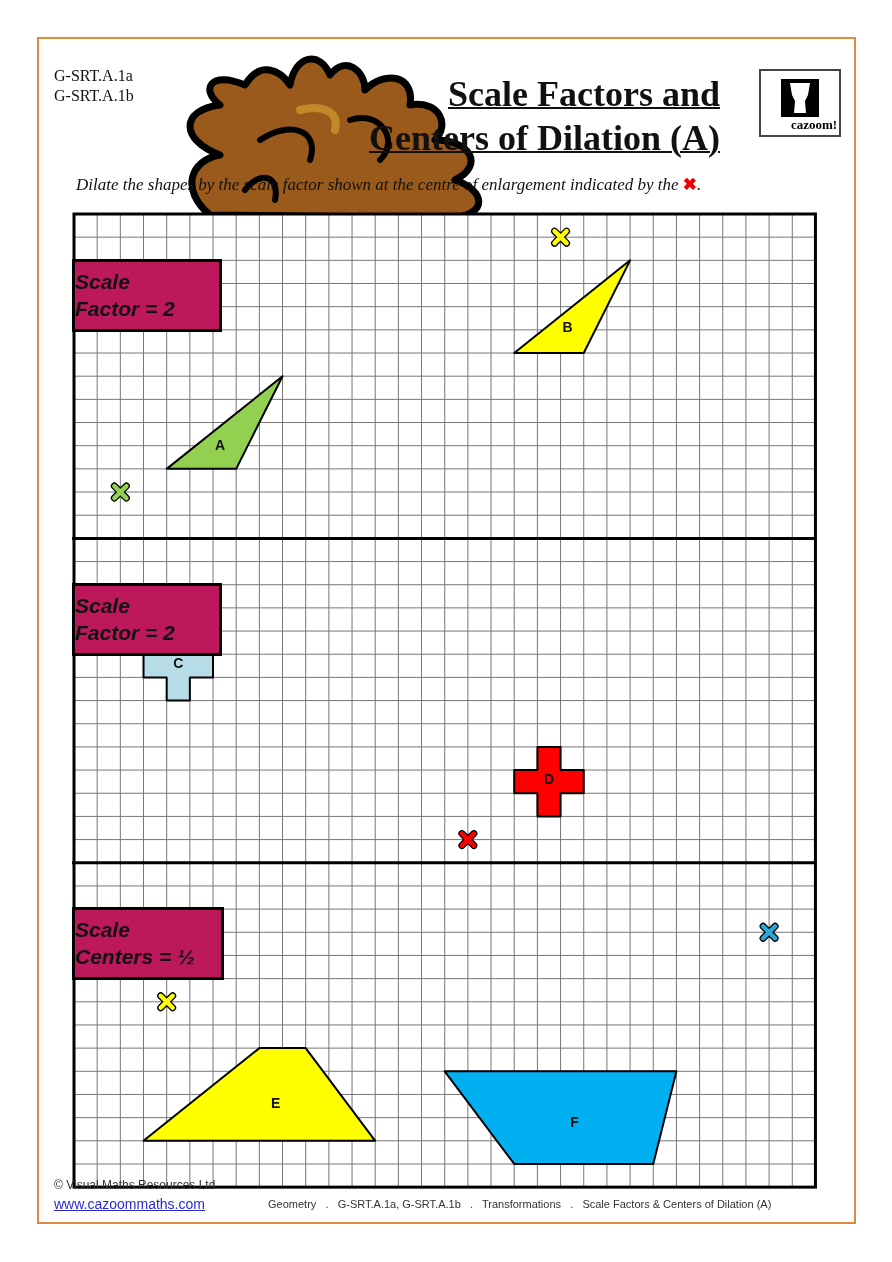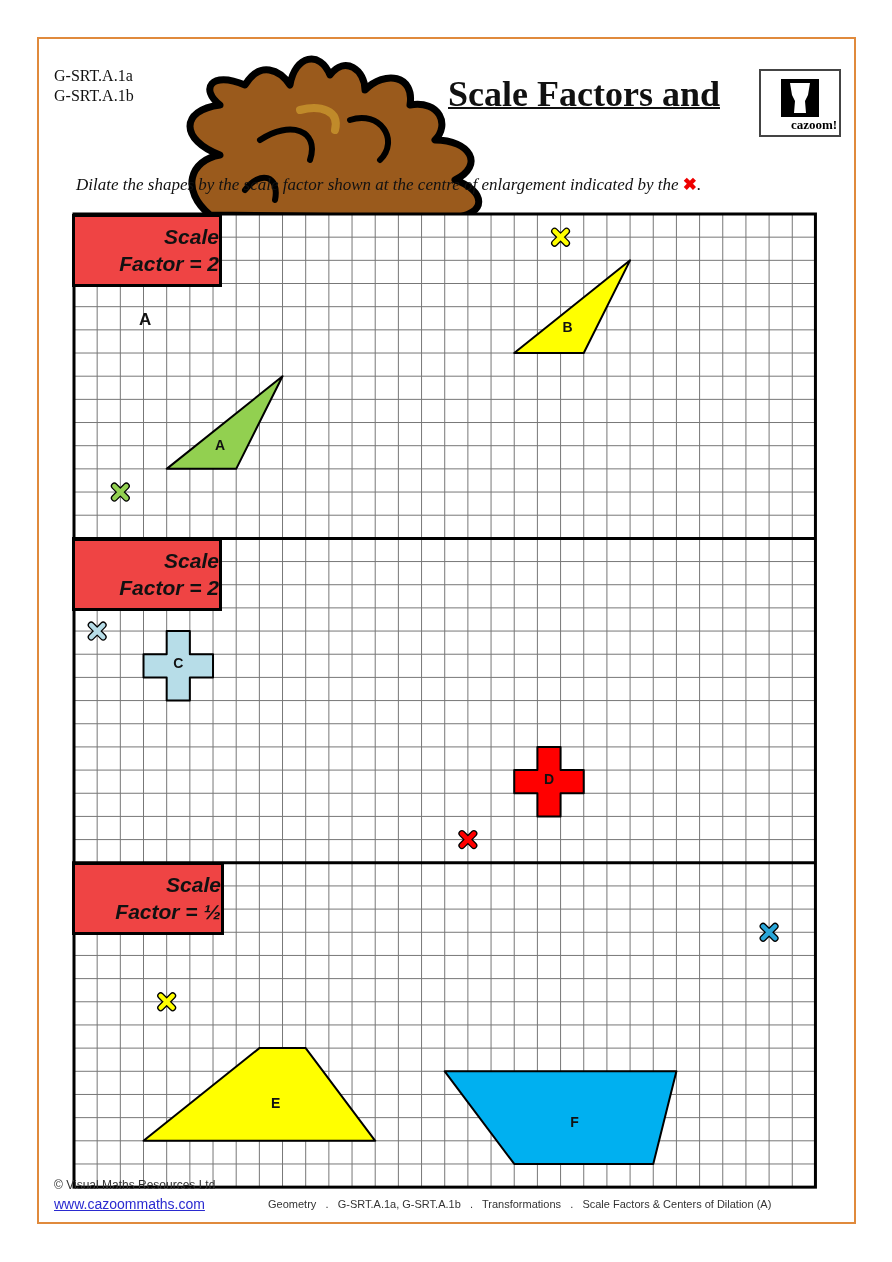--- a/index.html
+++ b/index.html
@@ -8,21 +8,21 @@
   .standards{position:absolute;left:54px;top:66px;font-family:"Liberation Serif",serif;font-size:16px;line-height:20px;color:#111;}
   .blob{position:absolute;left:150px;top:50px;width:420px;height:170px;}
   .title{position:absolute;left:220px;top:72px;width:500px;text-align:right;font-family:"Liberation Serif",serif;font-weight:bold;font-size:36px;line-height:44px;color:#111;}
   .title span{text-decoration:underline;text-decoration-thickness:2px;display:block;}
   .logo{position:absolute;left:759px;top:69px;width:82px;height:68px;border:2px solid #444;box-sizing:border-box;background:#fff;}
   .logo .drum{position:absolute;left:20px;top:8px;width:38px;height:38px;background:#000;}
   .logo .word{position:absolute;left:0;right:0;bottom:2px;text-align:center;font-family:"Liberation Serif",serif;font-weight:bold;font-size:13px;color:#000;padding-left:28px;}
   .instructions{position:absolute;left:76px;top:174px;font-family:"Liberation Serif",serif;font-style:italic;font-size:17px;color:#111;white-space:nowrap;}
   .instructions .x{color:#e00;font-style:normal;font-weight:bold;}
   .grid-svg{position:absolute;left:0;top:0;}
-  .label-box{position:absolute;background:#ef4444;border:3px solid #000;box-sizing:border-box;text-align:right;font-family:"Liberation Sans",sans-serif;font-weight:bold;font-style:italic;font-size:21px;line-height:27px;color:#111;padding-top:6px;}
+  .label-box{position:absolute;background:#be185d;border:3px solid #000;box-sizing:border-box;text-align:left;font-family:"Liberation Sans",sans-serif;font-weight:bold;font-style:italic;font-size:21px;line-height:27px;color:#111;padding-top:6px;margin-top:45px;}
   .footer-copy{position:absolute;left:54px;top:1178px;font-family:"Liberation Sans",sans-serif;font-size:12px;color:#333;}
   .footer-link{position:absolute;left:54px;top:1196px;font-family:"Liberation Sans",sans-serif;font-size:14px;color:#2a2ad0;text-decoration:underline;}
   .footer-meta{position:absolute;left:268px;top:1198px;font-family:"Liberation Sans",sans-serif;font-size:11px;color:#333;white-space:pre;text-align:center;}
 </style>
 </head>
 <body>
 
 <div class="frame"></div>
 
 <div class="standards">
@@ -31,20 +31,21 @@
 </div>
 
 <svg class="blob" viewBox="0 0 420 170">
   <path d="M60,165 C30,140 40,110 70,105 C30,90 30,60 70,55 C50,40 60,20 95,35 C110,10 130,20 140,35 C145,5 170,0 180,25 C195,5 215,20 215,40 C235,20 265,25 260,55 C290,50 300,75 285,90 C320,90 335,115 305,130 C335,140 340,165 300,168 Z" fill="#9a5a1c" stroke="#000" stroke-width="7" stroke-linejoin="round"></path>
   <path d="M110,90 C140,70 170,80 160,110 M200,70 C230,60 250,90 230,110 M95,140 C110,120 130,125 125,150" fill="none" stroke="#000" stroke-width="6" stroke-linecap="round"></path>
   <path d="M150,60 C170,55 190,60 185,80" fill="none" stroke="#c08a2a" stroke-width="8" stroke-linecap="round"></path>
 </svg>
 
 <div class="title">
   <span>Scale Factors and</span>
+  <span>Centers of Dilation (A)</span>
 </div>
 
 <div class="logo">
   <div class="drum">
     <svg width="38" height="38" viewBox="0 0 38 38">
         <path d="M9,4 L29,4 L27,16 L24,22 L25,34 L13,34 L14,22 L11,16 Z" fill="#fff"></path>
       </svg>
   </div>
   <div class="word">cazoom!</div>
 </div>
@@ -161,18 +162,18 @@
 <div class="label-box" style="left:72px;top:214px;width:150px;height:73px;">
   <div>Scale</div>
   <div>Factor = 2</div>
 </div>
 <div class="label-box" style="left:72px;top:538px;width:150px;height:73px;">
   <div>Scale</div>
   <div>Factor = 2</div>
 </div>
 <div class="label-box" style="left:72px;top:862px;width:152px;height:73px;">
   <div>Scale</div>
-  <div>Factor = ½</div>
+  <div>Centers = ½</div>
 </div>
 
 <div class="footer-copy">© Visual Maths Resources Ltd</div>
 <a class="footer-link">www.cazoommaths.com</a>
 <div class="footer-meta">Geometry   .   G-SRT.A.1a, G-SRT.A.1b   .   Transformations   .   Scale Factors &amp; Centers of Dilation (A)</div>
 
 </body></html>

